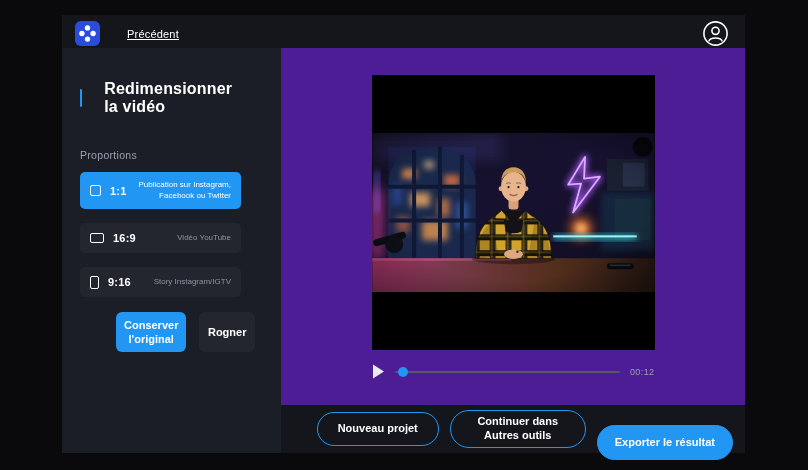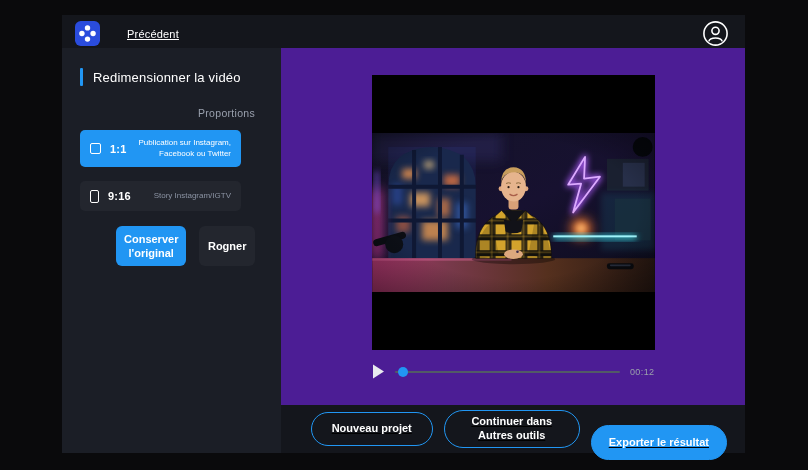--- a/index.html
+++ b/index.html
@@ -20,23 +20,23 @@
   .back { color:#ffffff; font-size:11px; font-weight:500; letter-spacing:.2px;
           text-decoration:underline; margin-left:27px; cursor:pointer; }
   .account { margin-left:auto; cursor:pointer; display:flex; align-items:center; }
 
   
   .body-row { flex:1; display:flex; min-height:0; }
   .sidebar { width:219px; background:#1b1e26; padding:20px 26px 0 18px; flex:0 0 auto; }
 
   .title-row { display:flex; align-items:center; gap:10px; margin-bottom:4px; }
   .accent { width:3px; height:18px; background:#2196f3; border-radius:1px; }
-  .page-title { font-size:13px; color:#ffffff; font-weight:400; margin:0; letter-spacing:.2px; }
-
-  .section-label { font-size:10.5px; color:#99a0ad; margin-top:21px; margin-bottom:11px; letter-spacing:.3px;text-align:right; }
+  .page-title { font-size:16px; color:#ffffff; font-weight:700; margin:12px; letter-spacing:.2px; }
+
+  .section-label { font-size:10.5px; color:#99a0ad; margin-top:21px; margin-bottom:11px; letter-spacing:.3px; }
 
   .option { display:flex; align-items:center; width:161px; padding:5px 10px;
             border-radius:5px; background:#23262e; border:none; margin-bottom:14px;
             cursor:pointer; min-height:30px; font-family:inherit; }
   .option.selected { background:#2196f3; min-height:37px; }
   .ricon { border:1.5px solid #ffffff; border-radius:2px; margin-right:9px; flex:0 0 auto; }
   .ricon.sq   { width:11px; height:11px; }
   .ricon.wide { width:14px; height:10px; }
   .ricon.tall { width:9px;  height:13px; }
   .ratio { font-size:11px; font-weight:700; color:#ffffff; letter-spacing:.2px; }
@@ -61,21 +61,21 @@
   .controls { width:283px; display:flex; align-items:center; margin-top:14px; gap:10px; }
   .play { width:13px; height:15px; cursor:pointer; flex:0 0 auto; display:block; }
   .slider { flex:1; position:relative; height:12px; display:flex; align-items:center; cursor:pointer; }
   .track { width:100%; height:2px; background:#525a66; border-radius:1px; }
   .knob { position:absolute; left:1px; top:1px; width:10px; height:10px; border-radius:50%;
           background:#2196f3; cursor:grab; }
   .time { font-size:9px; color:#9aa0ab; letter-spacing:.4px; flex:0 0 auto; }
 
   
   .bottombar { height:48px; background:#14161c; display:flex; align-items:center;
-               justify-content:flex-end; gap:11px; padding-right:18px; flex:0 0 auto;text-decoration:underline; }
+               justify-content:flex-end; gap:11px; padding-right:12px; flex:0 0 auto; }
   .fbtn { border-radius:20px; font-size:11px; font-weight:600; color:#ffffff;
           background:transparent; border:1.5px solid #2196f3; padding:9px 20px;
           cursor:pointer; line-height:1.25; text-align:center; font-family:inherit; }
   .fbtn.two-line { width:136px; padding:4px 10px; }
   .fbtn.filled { background:#2196f3; border-color:#2196f3; padding:10px 17px;margin-top:27px; }
 </style>
 </head>
 <body>
 
 <div class="app">
@@ -107,20 +107,25 @@
       </div>
 
       <div class="section-label">Proportions</div>
 
       <button class="option selected">
         <span class="ricon sq"></span>
         <span class="ratio">1:1</span>
         <span class="desc">Publication sur Instagram, Facebook ou Twitter</span>
       </button>
 
+      <button class="option">
+        <span class="ricon wide"></span>
+        <span class="ratio">16:9</span>
+        <span class="desc">Vidéo YouTube</span>
+      </button>
 
       <button class="option">
         <span class="ricon tall"></span>
         <span class="ratio">9:16</span>
         <span class="desc">Story Instagram/IGTV</span>
       </button>
 
 
       <div class="canvas-btns">
         <button class="cbtn blue">Conserver l'original</button>

